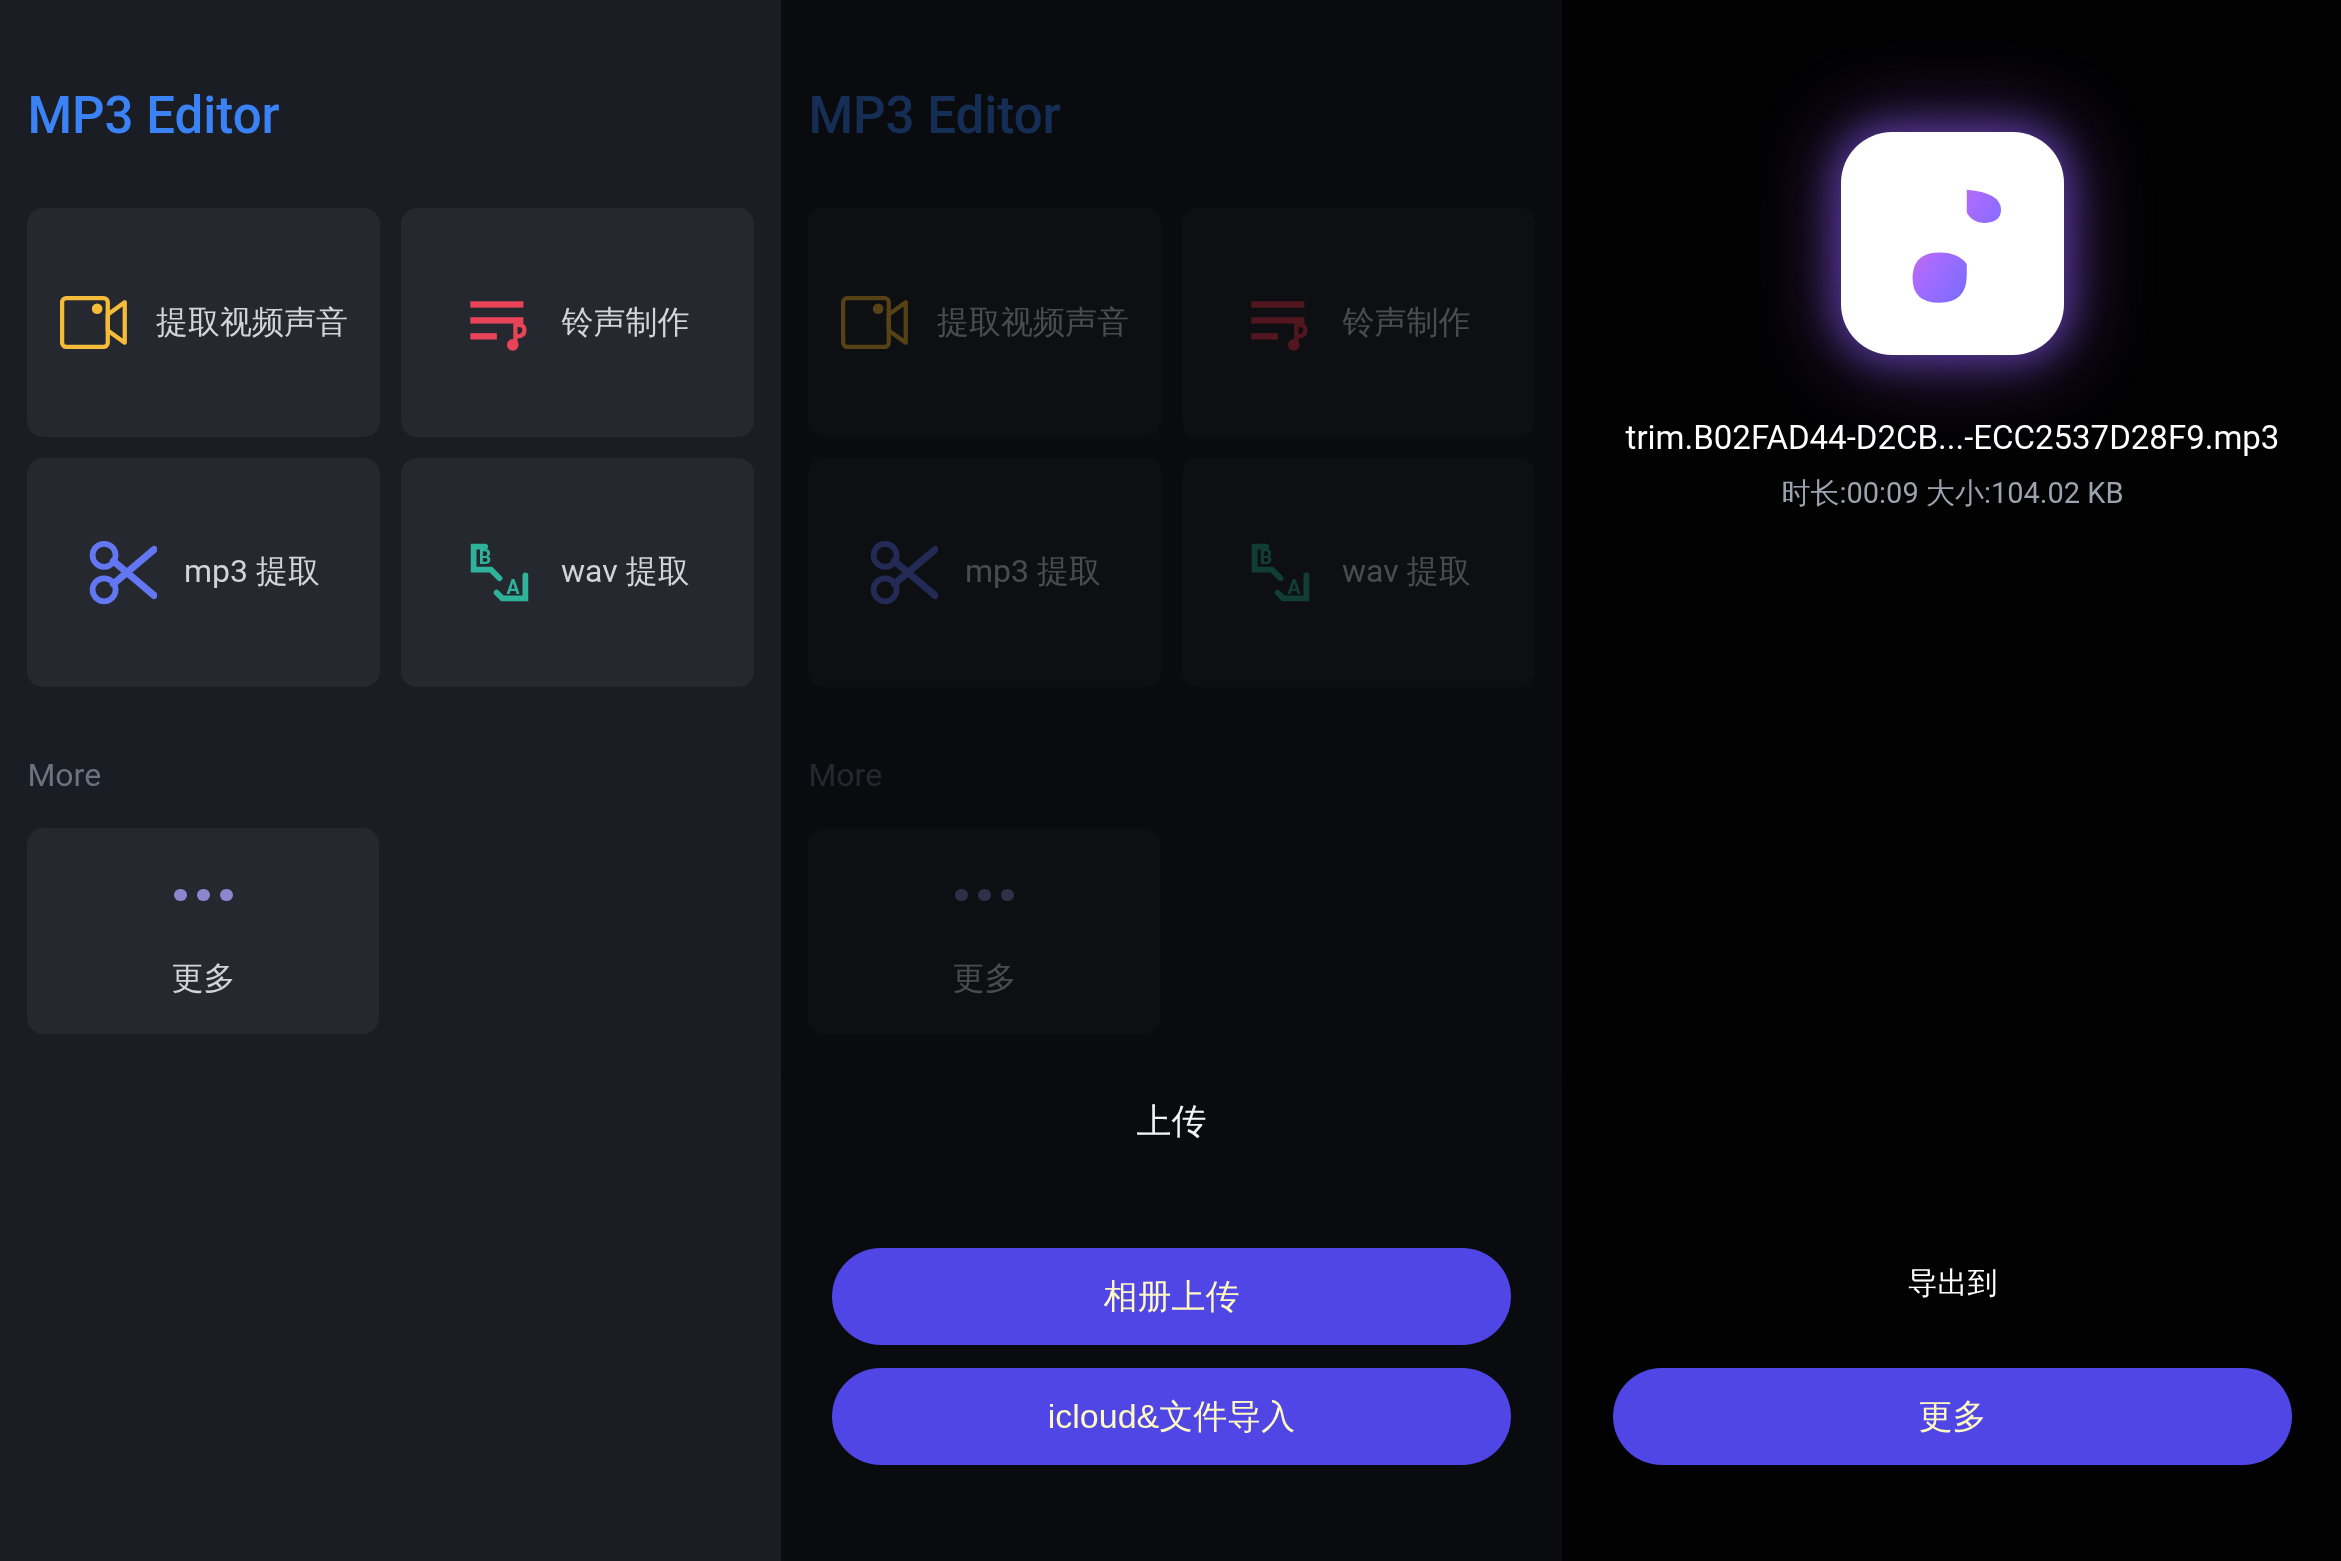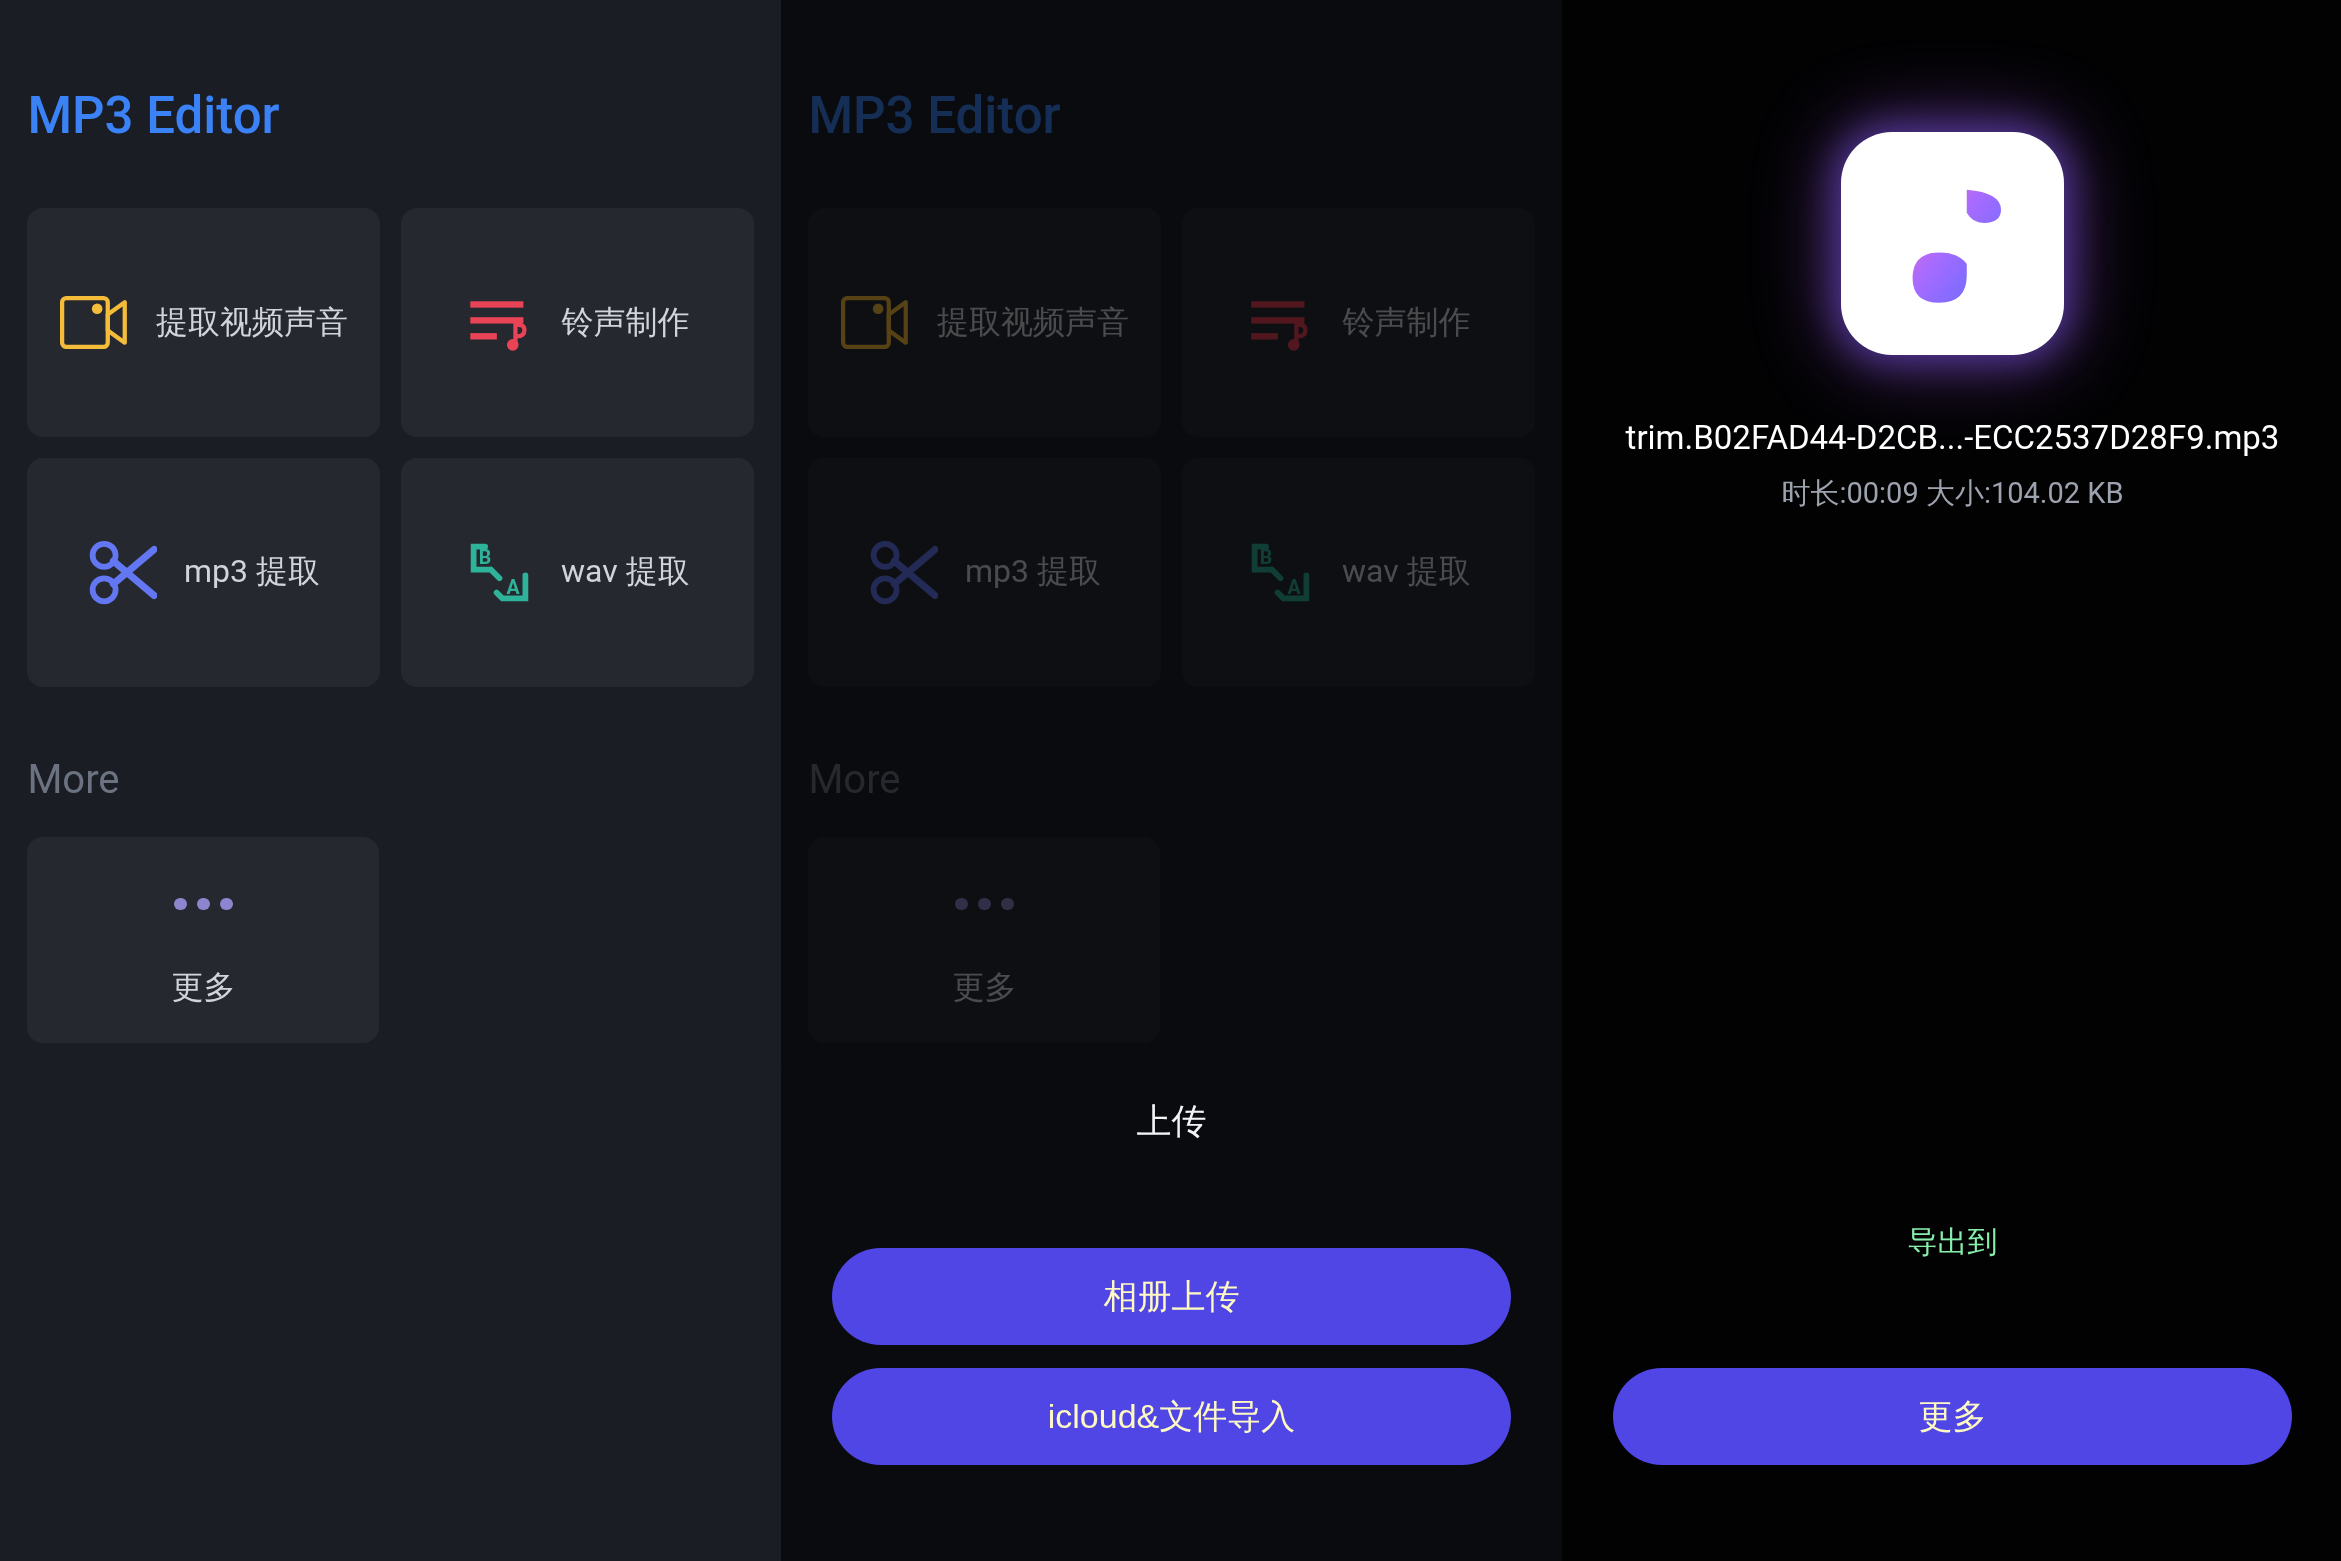--- a/index.html
+++ b/index.html
@@ -48,21 +48,21 @@
       cursor: pointer;
     }
     .tool-icon {
       width: 69px;
       height: 69px;
       display: flex;
       align-items: center;
       justify-content: center;
     }
     .tool-label { font-size: 32px; color: #d1d5db; }
-    .section-label { font-size: 40px; color: #6b7280; margin: 69px 0 34px 0; }
+    .section-label { font-size: 32px; color: #6b7280; margin: 69px 0 34px 0; }
     .more-card {
       background: rgba(255,255,255,0.05);
       border-radius: 16px;
       width: 352px;
       height: 206px;
       display: flex;
       flex-direction: column;
       align-items: center;
       justify-content: center;
       gap: 27.4px;
@@ -134,22 +134,22 @@
     .export-section {
       position: absolute;
       bottom: 0;
       left: 0;
       right: 0;
       padding: 0 51px 74px 51px;
       text-align: center;
     }
     .export-label {
       font-size: 30px;
-      color: #86efac;
-      margin-bottom: 105px;
+      color: #ffffff;
+      margin-bottom: 64px;
     }
     .dots-wrap { display: flex; gap: 10.3px; justify-content: center; }
     .dot { width: 12.6px; height: 12.6px; background: #8c86cf; border-radius: 50%; }
   </style>
 </head>
 <body>
 
 <div class="pane pane-1">
   <div class="pane-content">
     <h1 class="app-title">MP3 Editor</h1>

